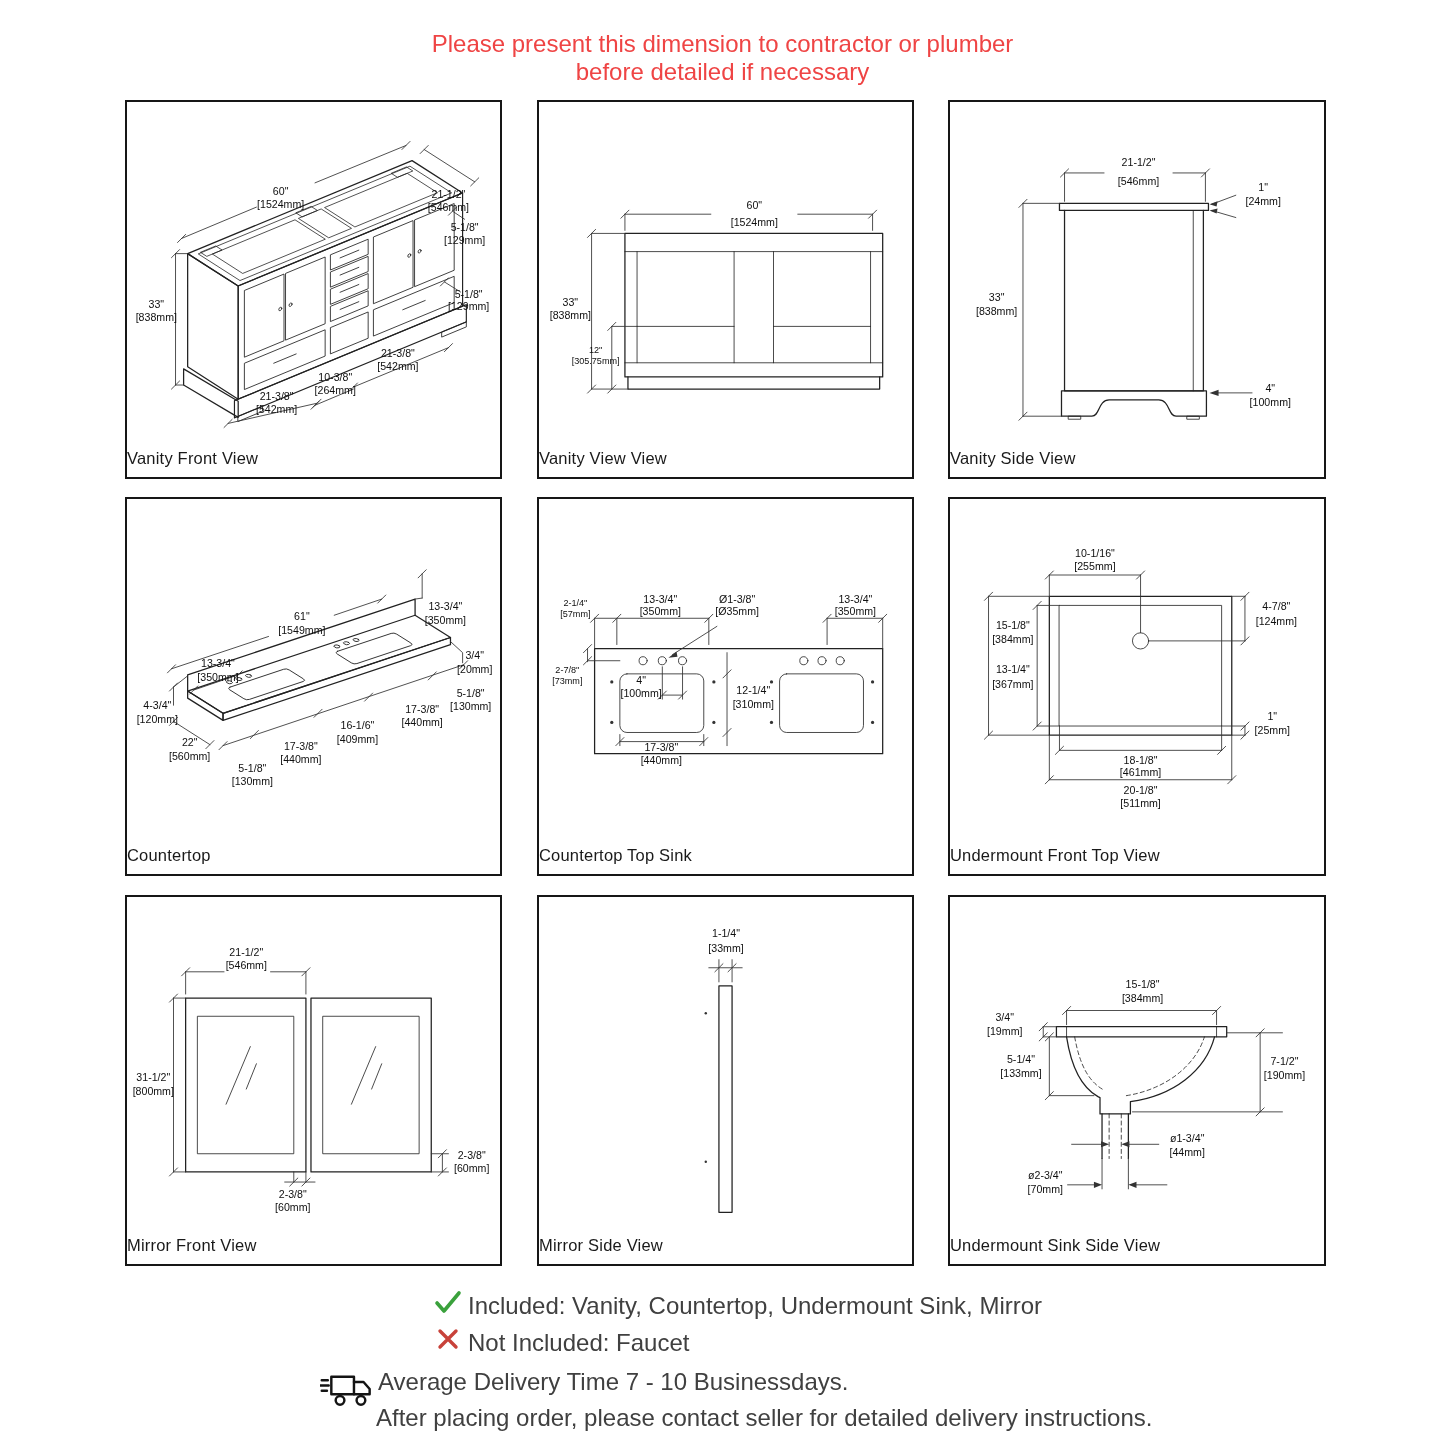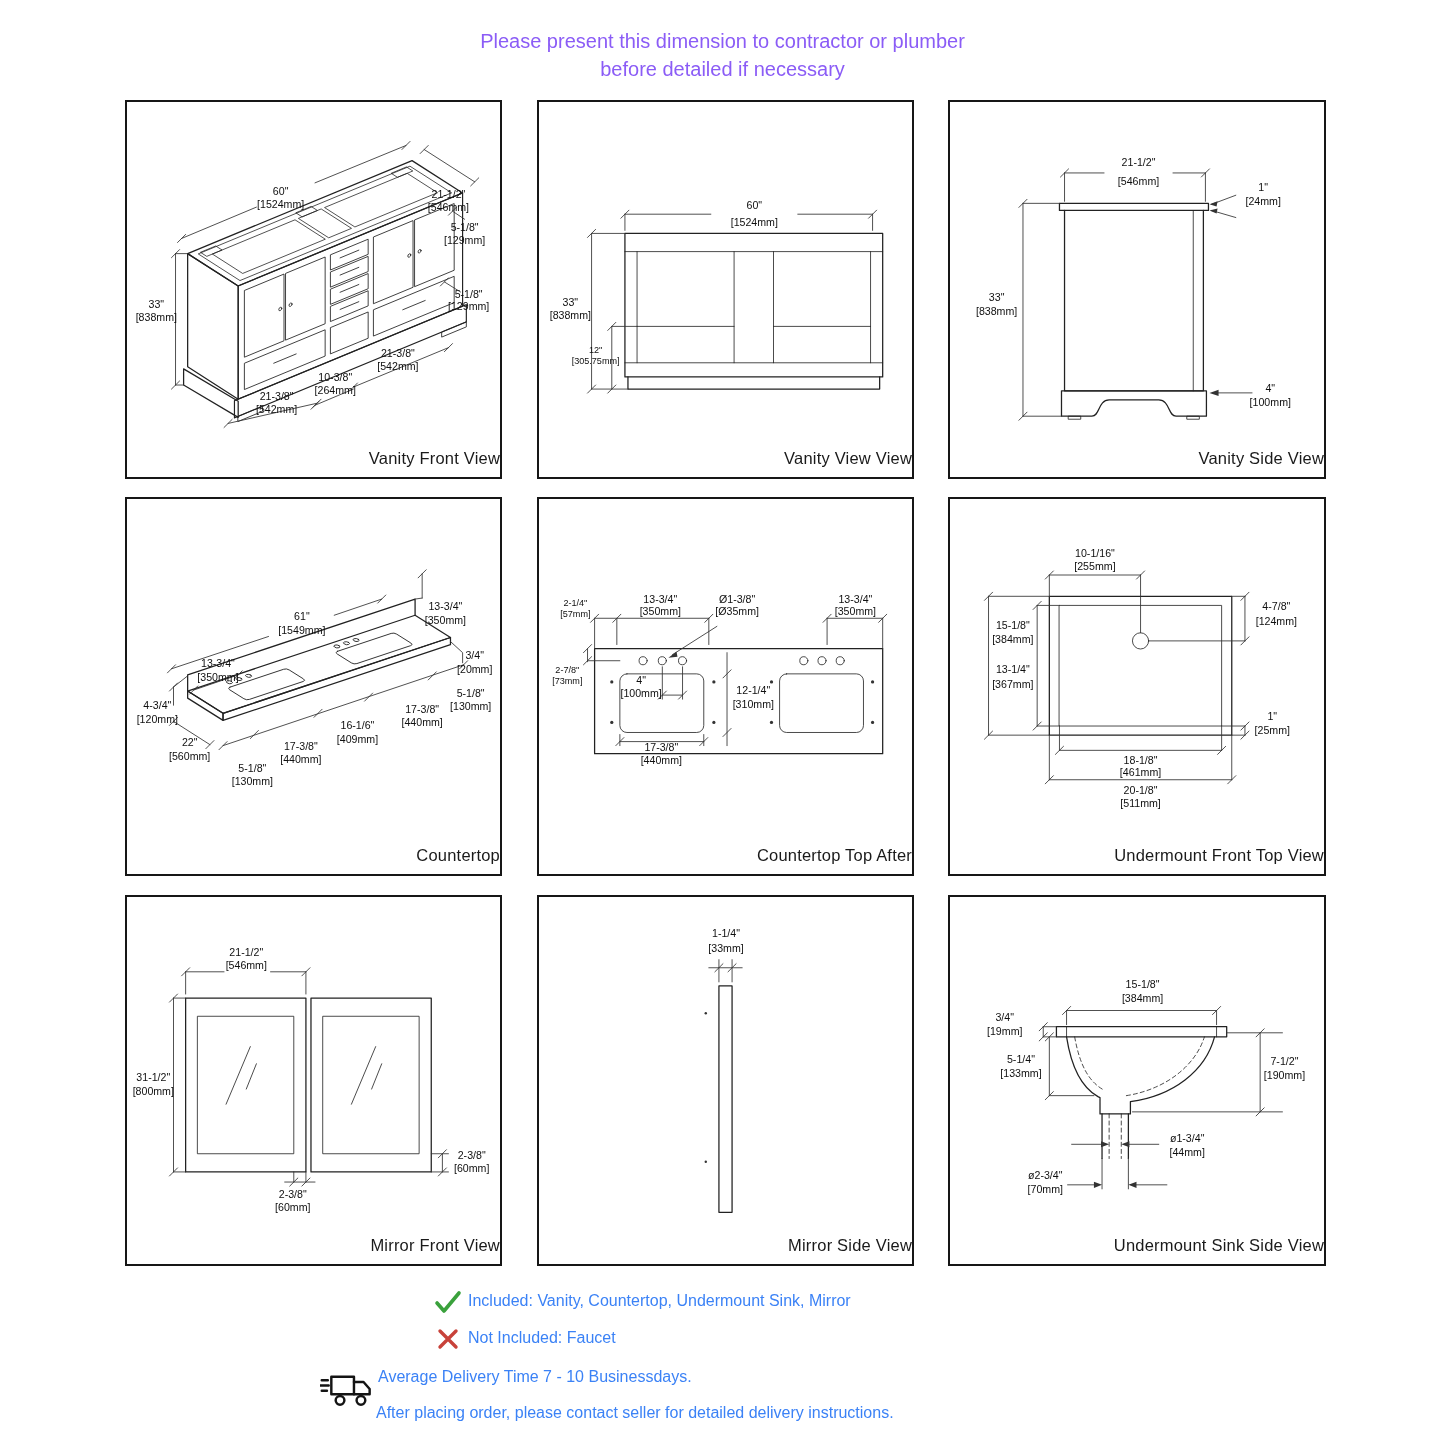--- a/index.html
+++ b/index.html
@@ -1,38 +1,38 @@
 <!DOCTYPE html>
 <html style="--check_green: #3aa13c; --cross_red: #c8423a; --line: #222222;"><head>
 <meta charset="utf-8">
 <style>
   html,body{margin:0;padding:0}
   body{
     width:1445px;height:1445px;position:relative;background:#ffffff;
     font-family:"Liberation Sans",sans-serif;color:#111;overflow:hidden;
   }
-  .hdr{position:absolute;left:0;width:100%;text-align:center;font-size:20px;color:#8b5cf6}
+  .hdr{position:absolute;left:0;width:100%;text-align:center;font-size:24px;color:#ef4444}
   .panel{position:absolute;border:2px solid #161616;background:#fff}
   .panel svg{position:absolute;left:0;top:0;width:100%;display:block}
   .panel .title{
-    position:absolute;left:0;right:0;bottom:9px;text-align:right;
+    position:absolute;left:0;right:0;bottom:9px;text-align:left;
     font-size:16.5px;color:#1a1a1a;letter-spacing:.2px;
   }
   
   .ln{stroke:var(--line,#222);fill:none;stroke-width:1.25;stroke-linejoin:round;stroke-linecap:round}
   .lt{stroke:var(--line,#222);fill:none;stroke-width:.8;stroke-linejoin:round;stroke-linecap:round}
   .dm{stroke:#333;fill:none;stroke-width:.85;stroke-linecap:round}
   .dsh{stroke-dasharray:4 3;stroke-width:.8}
   .dot{fill:#333;stroke:none}
   .arw{fill:#333;stroke:none}
   svg text{font-family:"Liberation Sans",sans-serif;fill:#0f0f0f;text-anchor:middle}
   svg text.d{font-size:10.5px}
   svg text.s{font-size:9px}
   
-  .foot-text{position:absolute;font-size:16px;color:#3b82f6;white-space:nowrap}
+  .foot-text{position:absolute;font-size:24px;color:#404040;white-space:nowrap}
   .foot-icon{position:absolute}
 </style>
 </head>
 <body>
 
 <div class="hdr" style="top:30px">Please present this dimension to contractor or plumber</div>
 <div class="hdr" style="top:58px">before detailed if necessary</div>
 
 <div class="panel" style="left:125px;top:100px;width:373px;height:375px">
   <svg viewBox="0 0 369 335" preserveAspectRatio="xMidYMin meet">
@@ -323,21 +323,21 @@
     </g>
     <g>
       <text class="d" x="212" y="193">12-1/4"</text>
       <text class="d" x="212" y="207">[310mm]</text>
     </g>
     <g>
       <text class="d" x="121" y="249">17-3/8"</text>
       <text class="d" x="121" y="262">[440mm]</text>
     </g>
   </svg>
-  <div class="title">Countertop Top After</div>
+  <div class="title">Countertop Top Sink</div>
 </div>
 
 <div class="panel" style="left:948px;top:497px;width:374px;height:375px">
   <svg viewBox="0 0 369 335" preserveAspectRatio="xMidYMin meet">
     <g>
       <rect class="ln" x="98" y="96" width="180" height="137"></rect>
       <rect class="lt" x="108" y="105" width="160" height="119"></rect>
       <circle class="lt" cx="188" cy="140" r="8"></circle>
       <path class="dm" d="M188,75 V132 M196,140 H291"></path>
     </g>

